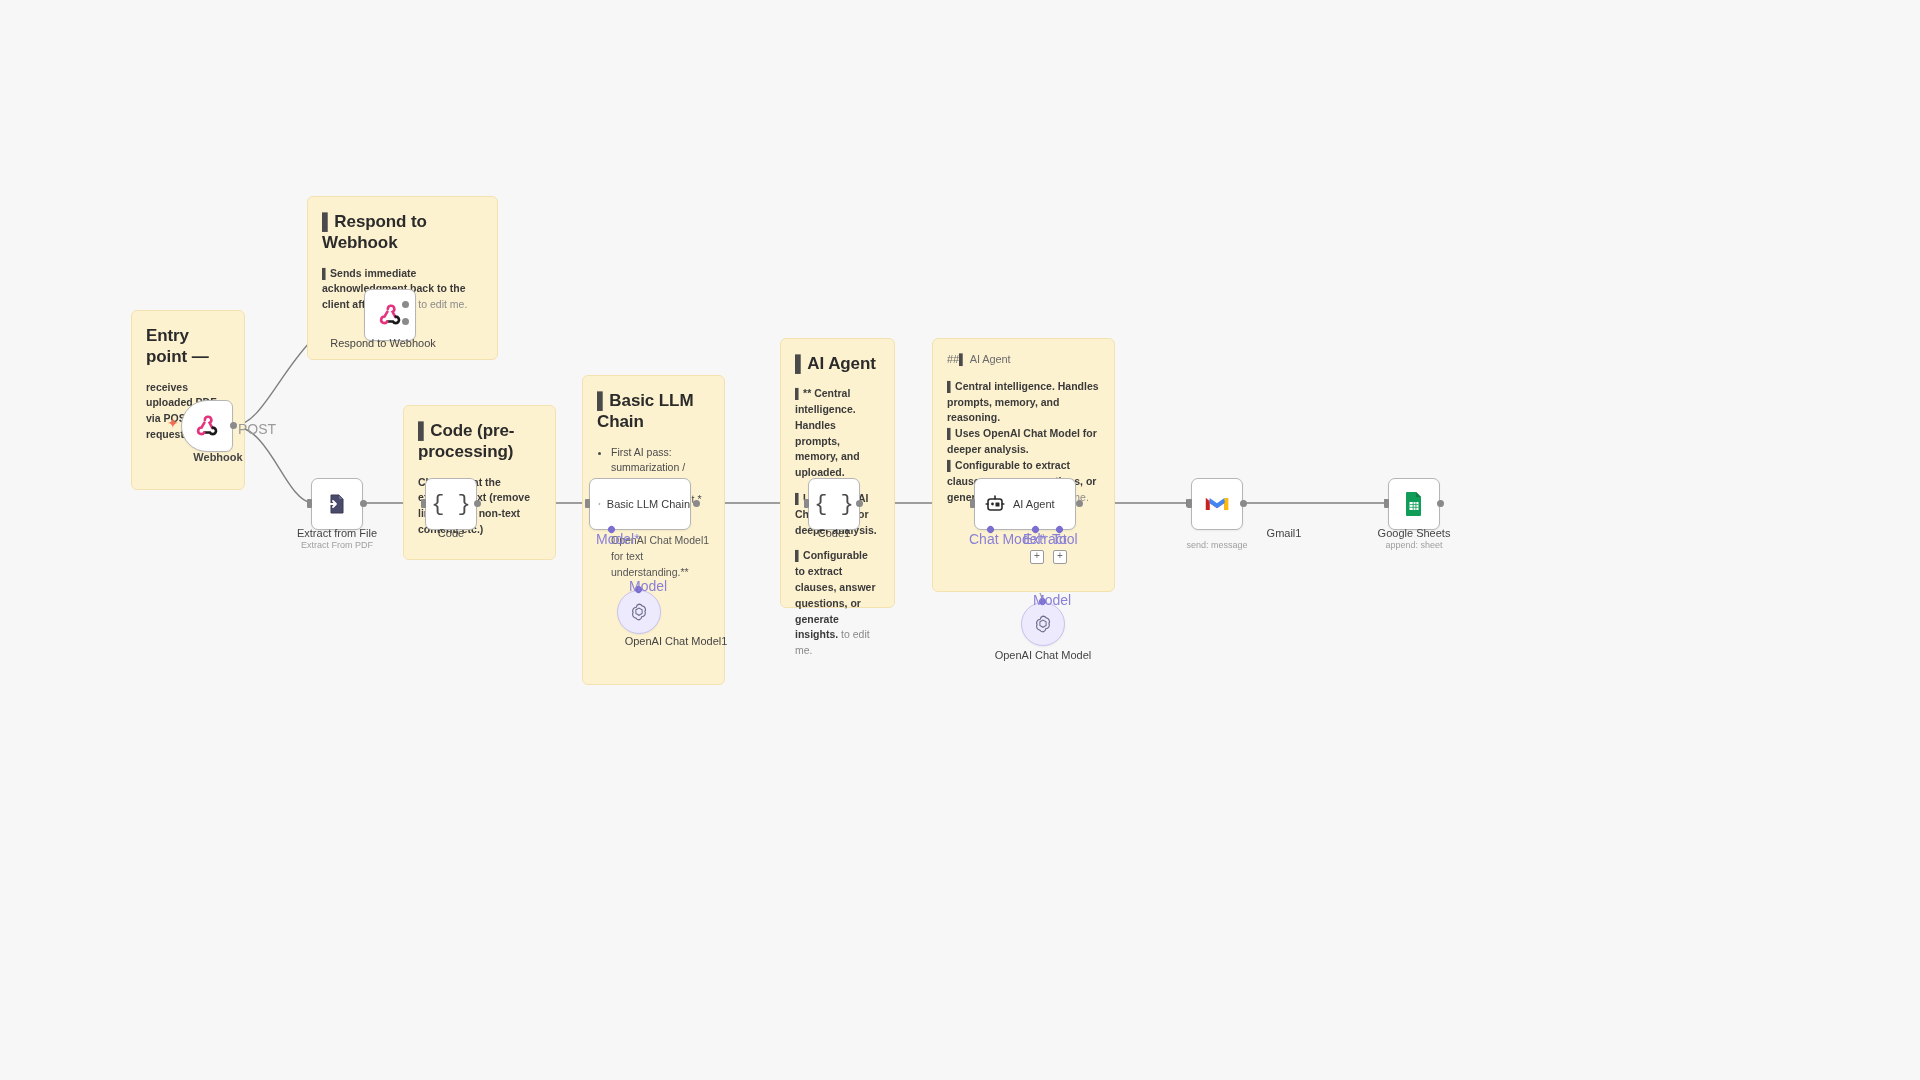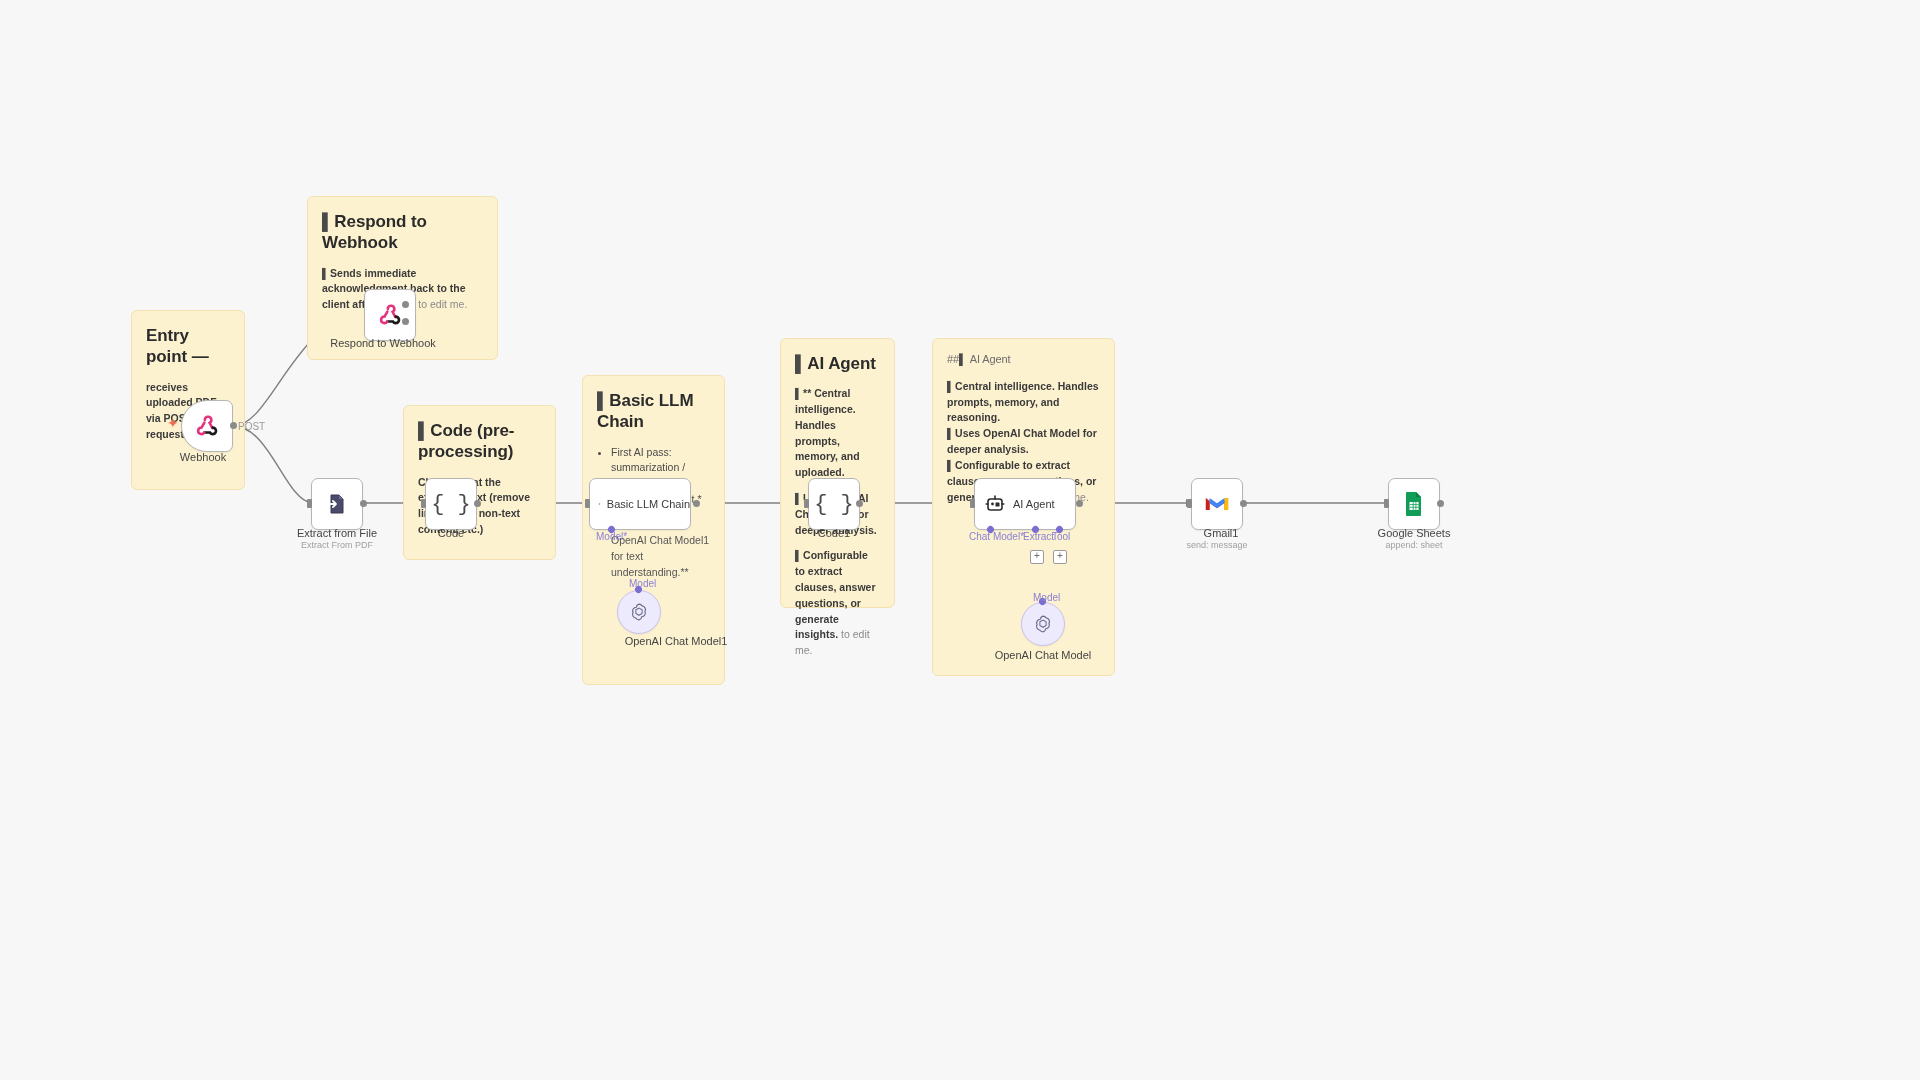--- a/index.html
+++ b/index.html
@@ -127,21 +127,21 @@
     border: 1px solid #9b9b9b;
     border-radius: 2px;
     background: #fff;
     color: #6b6b6b;
     font-size: 10px;
     line-height: 10px;
     text-align: center;
   }
   .edge-label {
     position: absolute;
-    font-size: 10px;
+    font-size: 14px;
     color: #9a9a9a;
     white-space: nowrap;
   }
   .edge-label.purple { color: #8a80d6; }
   .bolt {
     position: absolute;
     color: #ef6c53;
     font-size: 14px;
   }
   svg.wires { position: absolute; left: 0; top: 0; width: 1920px; height: 1080px; pointer-events: none; }
@@ -214,21 +214,21 @@
   <div class="sticky" style="left:780px; top:338px; width:115px; height:270px;">
     <div class="sticky-title bar">AI Agent</div>
     <div class="sticky-body bar">** Central intelligence. Handles prompts, memory, and uploaded.</div>
     <div class="sticky-body bar">Uses OpenAI Chat Model for deeper analysis.</div>
     <div class="sticky-body">
       <span class="bar">Configurable to extract clauses, answer questions, or generate insights.</span>
       <span class="muted">to edit me.</span>
     </div>
   </div>
 
-  <div class="sticky" style="left:932px; top:338px; width:183px; height:338px;">
+  <div class="sticky" style="left:932px; top:338px; width:183px; height:254px;">
     <div class="sticky-title small">
       <span>##</span><span class="bar"> AI Agent</span>
     </div>
     <div class="sticky-body bar" style="margin-bottom:0;">Central intelligence. Handles prompts, memory, and reasoning.</div>
     <div class="sticky-body bar" style="margin-bottom:0;">Uses OpenAI Chat Model for deeper analysis.</div>
     <div class="sticky-body" style="margin-bottom:0;">
       <span class="bar">Configurable to extract clauses, answer questions, or generate insights.</span>
       <span class="muted">to edit me.</span>
     </div>
   </div>
@@ -237,21 +237,21 @@
   <div class="bolt" style="left:167px; top:415px;">✦</div>
   <div class="node trigger" style="left:181px; top:400px;">
     <svg width="26" height="26" viewBox="0 0 24 24">
       <path d="M10 6.5a3 3 0 1 1 4.4 2.65L17 14" stroke="#e5337e" stroke-width="2.4" fill="none" stroke-linecap="round"></path>
       <path d="M17.3 13.5a3 3 0 1 1-2.6 4.5H9.6" stroke="#1a1a1a" stroke-width="2.4" fill="none" stroke-linecap="round"></path>
       <path d="M9.4 18a3 3 0 1 1-2.5-4.55L9.6 8.8" stroke="#e5337e" stroke-width="2.4" fill="none" stroke-linecap="round"></path>
     </svg>
   </div>
   <div class="dot" style="left:230px; top:422px;"></div>
   <div class="edge-label" style="left:238px; top:421px;">POST</div>
-  <div class="node-label" style="left:203px; top:451px;">Webhook</div>
+  <div class="node-label" style="left:218px; top:451px;font-weight:bold;">Webhook</div>
 
   <div class="node" style="left:364px; top:289px;">
     <svg width="26" height="26" viewBox="0 0 24 24">
       <path d="M10 6.5a3 3 0 1 1 4.4 2.65L17 14" stroke="#e5337e" stroke-width="2.4" fill="none" stroke-linecap="round"></path>
       <path d="M17.3 13.5a3 3 0 1 1-2.6 4.5H9.6" stroke="#1a1a1a" stroke-width="2.4" fill="none" stroke-linecap="round"></path>
       <path d="M9.4 18a3 3 0 1 1-2.5-4.55L9.6 8.8" stroke="#e5337e" stroke-width="2.4" fill="none" stroke-linecap="round"></path>
     </svg>
   </div>
   <div class="dot" style="left:402px; top:301px;"></div>
   <div class="dot" style="left:402px; top:318px;"></div>
@@ -338,21 +338,21 @@
   <div class="node" style="left:1191px; top:478px;">
     <svg width="26" height="20" viewBox="0 0 28 20">
       <path d="M2 3.5v13h4V8.8l8 5.8 8-5.8v7.7h4v-13L14 11.6z" fill="#ea4335"></path>
       <path d="M2 3.5v13h4V8.8z" fill="#c5221f"></path>
       <path d="M22 3.5v13h4v-13z" fill="#fbbc04"></path>
       <path d="M6 8.8l8 5.8 8-5.8V3.5L14 9.3 6 3.5z" fill="#4285f4"></path>
     </svg>
   </div>
   <div class="dot sq" style="left:1187px; top:499px;"></div>
   <div class="dot" style="left:1240px; top:500px;"></div>
-  <div class="node-label" style="left:1217px; top:527px;padding-left:8px;">Gmail1</div>
+  <div class="node-label" style="left:1280px; top:527px;padding-left:8px;">Gmail1</div>
   <div class="node-sublabel" style="left:1217px; top:540px;">send: message</div>
 
   <div class="node" style="left:1388px; top:478px;">
     <svg width="22" height="26" viewBox="0 0 20 26">
       <path d="M3 1h9l5 5v18a1 1 0 0 1-1 1H3a1 1 0 0 1-1-1V2a1 1 0 0 1 1-1z" fill="#0f9d58"></path>
       <path d="M12 1l5 5h-5z" fill="#0b8043"></path>
       <rect x="5.5" y="11" width="9" height="8" fill="#fff"></rect>
       <path d="M5.5 13.6h9M5.5 16.3h9M9.2 11v8M11.9 11v8" stroke="#0f9d58" stroke-width="0.8"></path>
     </svg>
   </div>

